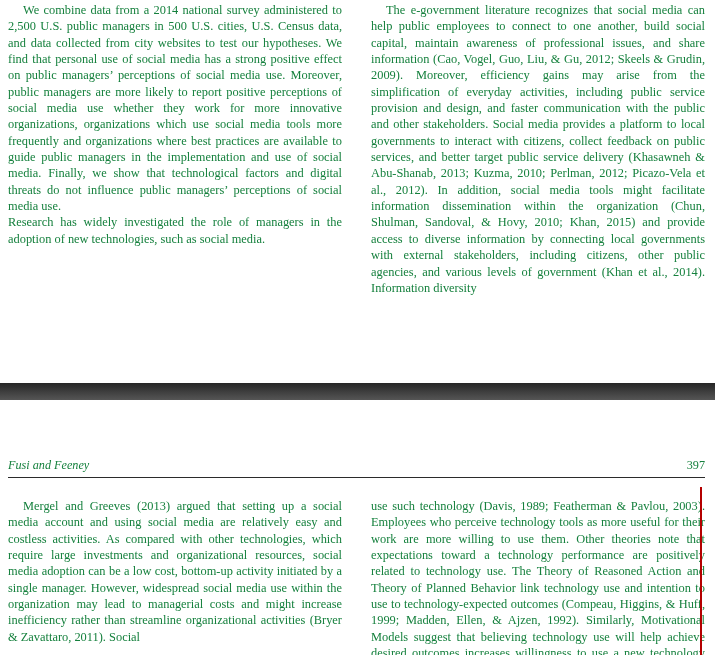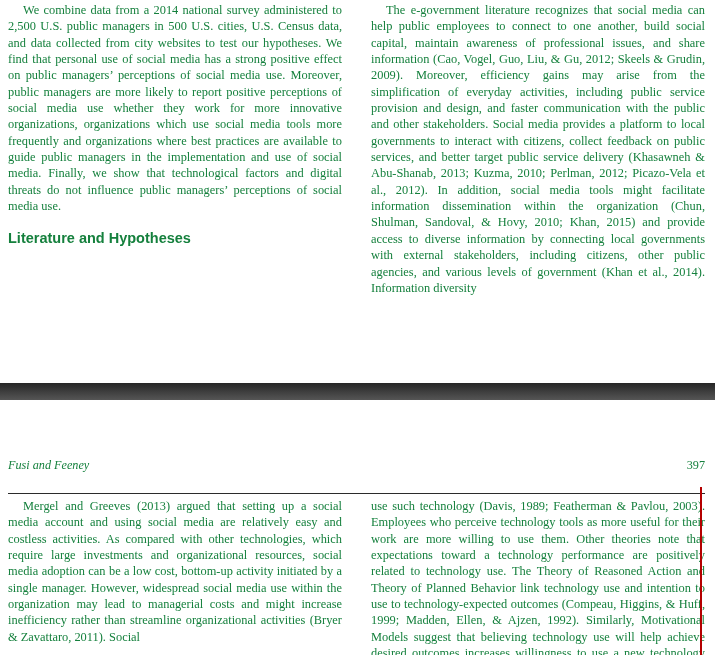--- a/index.html
+++ b/index.html
@@ -47,21 +47,21 @@
     position: absolute;
     top: 458px;
     left: 8px;
     right: 10px;
   }
   #page2-header {
     display: flex;
     justify-content: space-between;
     align-items: baseline;
     font-size: 12.2px;
-    padding: 0 0 20px 0;
+    padding: 0 0 4px 0;
     border-bottom: 1.2px solid #2b2b2b;
   }
   #running-head { font-style: italic; }
   #page-number { font-weight: normal; }
   #page2-cols { top: 498px; }
   #annotation-bar {
     position: absolute;
     top: 487px;
     right: 13px;
     width: 2px;
@@ -70,21 +70,21 @@
   }
 </style>
 </head>
 <body>
 
 <div id="stage">
 
   <div class="cols" id="page1-cols">
     <div class="col">
       <p class="para indent">We combine data from a 2014 national survey administered to 2,500 U.S. public managers in 500 U.S. cities, U.S. Census data, and data collected from city websites to test our hypotheses. We find that personal use of social media has a strong positive effect on public managers’ perceptions of social media use. Moreover, public managers are more likely to report positive perceptions of social media use whether they work for more innovative organizations, organizations which use social media tools more frequently and organizations where best practices are available to guide public managers in the implementation and use of social media. Finally, we show that technological factors and digital threats do not influence public managers’ perceptions of social media use.</p>
-      <h2 class="section-heading">Literature and Hypotheses</h2>
+      <p class="para">Research has widely investigated the role of managers in the adoption of new technologies, such as social media.</p>
     </div>
     <div class="col">
       <p class="para indent">The e-government literature recognizes that social media can help public employees to connect to one another, build social capital, maintain awareness of professional issues, and share information (Cao, Vogel, Guo, Liu, &amp; Gu, 2012; Skeels &amp; Grudin, 2009). Moreover, efficiency gains may arise from the simplification of everyday activities, including public service provision and design, and faster communication with the public and other stakeholders. Social media provides a platform to local governments to interact with citizens, collect feedback on public services, and better target public service delivery (Khasawneh &amp; Abu-Shanab, 2013; Kuzma, 2010; Perlman, 2012; Picazo-Vela et al., 2012). In addition, social media tools might facilitate information dissemination within the organization (Chun, Shulman, Sandoval, &amp; Hovy, 2010; Khan, 2015) and provide access to diverse information by connecting local governments with external stakeholders, including citizens, other public agencies, and various levels of government (Khan et al., 2014). Information diversity</p>
     </div>
   </div>
 
   <div id="separator"></div>
 
   <div id="page2">
     <div id="page2-header">

